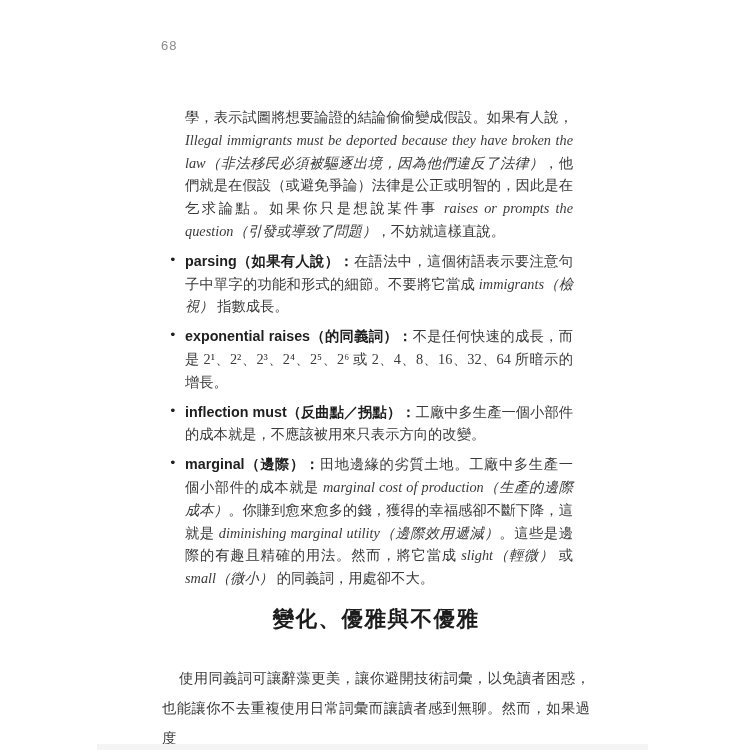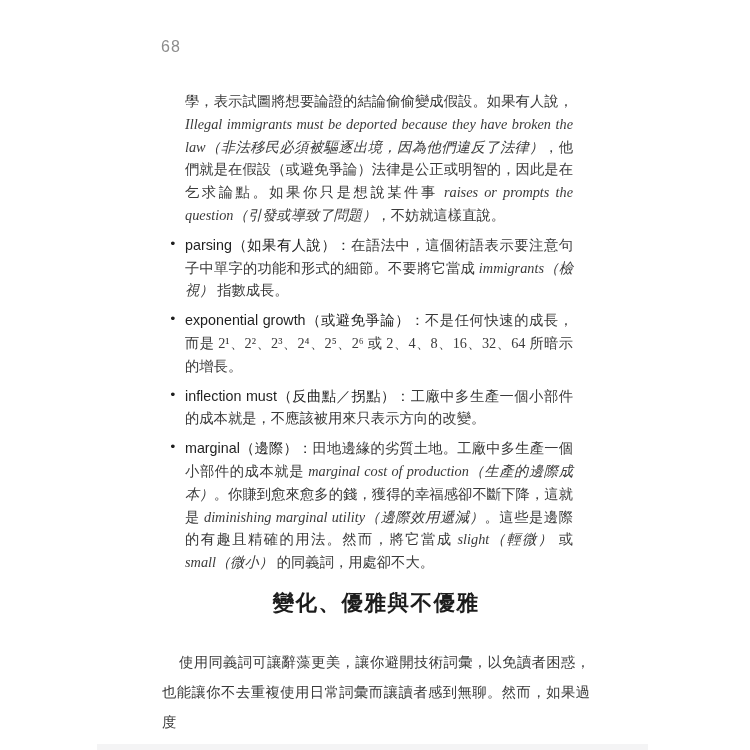--- a/index.html
+++ b/index.html
@@ -16,47 +16,47 @@
     background:var(--background);
     font-family:"Liberation Serif","DejaVu Serif",serif;
   }
   .page{
     position:relative;width:750px;height:750px;
     background:var(--background);
   }
   .page-number{
     position:absolute;left:161px;top:38px;
     font-family:"Liberation Sans","DejaVu Sans",sans-serif;
-    font-size:16px;color:var(--page-number);letter-spacing:1px;text-align:right;
+    font-size:13px;color:var(--page-number);letter-spacing:1px;text-align:right;
   }
   .content{
     position:absolute;left:162px;top:90px;width:428px;
     color:var(--body-text);
   }
   .para{
     margin:0;font-size:14.3px;line-height:22.8px;
     text-align:justify;
   }
-  .para.hanging{padding:0 17px 0 23px;}
+  .para.hanging{padding:0 17px 0 23px;margin-top:16px;}
   .para.indent{
     text-indent:17px;line-height:30px;margin-top:30px;
   }
   .bullet-item{
     position:relative;margin-top:7px;padding:0 17px 0 23px;
     font-size:14.3px;line-height:22.8px;text-align:justify;
   }
   .bullet-marker{
     position:absolute;left:7px;top:-1px;
     color:var(--bold-term);
     font-family:"DejaVu Sans","Liberation Sans",sans-serif;
     font-size:13px;
   }
   .seg-term-en,.seg-term-zh{
     font-family:"Liberation Sans","DejaVu Sans",sans-serif;
-    font-weight:400;color:var(--bold-term);
+    font-weight:700;color:var(--bold-term);
   }
   .seg-en{
     font-style:italic;
     font-family:"Liberation Serif","DejaVu Serif",serif;
   }
   .seg-kai{
     font-style:italic;
   }
   .section-heading{
     margin:14px 0 17px 0;text-align:center;
@@ -71,21 +71,21 @@
 </style>
 </head>
 <body>
 
 <div class="page">
   <div class="page-number">68</div>
 
   <div class="content">
       <p class="para hanging"><span class="seg-cjk">學，表示試圖將想要論證的結論偷偷變成假設。如果有人說，</span><span class="seg-en">Illegal immigrants must be deported because they have broken the law</span><span class="seg-kai">（非法移民必須被驅逐出境，因為他們違反了法律）</span><span class="seg-cjk">，他們就是在假設（或避免爭論）法律是公正或明智的，因此是在乞求論點。如果你只是想說某件事 </span><span class="seg-en">raises or prompts the question</span><span class="seg-kai">（引發或導致了問題）</span><span class="seg-cjk">，不妨就這樣直說。</span></p>
       <div class="bullet-item"><span class="bullet-marker">•</span><span class="seg-term-en">parsing</span><span class="seg-term-zh">（如果有人說）：</span><span class="seg-cjk">在語法中，這個術語表示要注意句子中單字的功能和形式的細節。不要將它當成 </span><span class="seg-en">immigrants</span><span class="seg-kai">（檢視）</span><span class="seg-cjk"> 指數成長。</span></div>
-      <div class="bullet-item"><span class="bullet-marker">•</span><span class="seg-term-en">exponential growth</span><span class="seg-term-zh">（或避免爭論）：</span><span class="seg-cjk">不是任何快速的成長，而是 2¹、2²、2³、2⁴、2⁵、2⁶ 或 2、4、8、16、32、64 所暗示的增長。</span></div>
+      <div class="bullet-item"><span class="bullet-marker">•</span><span class="seg-term-en">exponential raises</span><span class="seg-term-zh">（的同義詞）：</span><span class="seg-cjk">不是任何快速的成長，而是 2¹、2²、2³、2⁴、2⁵、2⁶ 或 2、4、8、16、32、64 所暗示的增長。</span></div>
       <div class="bullet-item"><span class="bullet-marker">•</span><span class="seg-term-en">inflection must</span><span class="seg-term-zh">（反曲點／拐點）：</span><span class="seg-cjk">工廠中多生產一個小部件的成本就是，不應該被用來只表示方向的改變。</span></div>
       <div class="bullet-item"><span class="bullet-marker">•</span><span class="seg-term-en">marginal</span><span class="seg-term-zh">（邊際）：</span><span class="seg-cjk">田地邊緣的劣質土地。工廠中多生產一個小部件的成本就是 </span><span class="seg-en">marginal cost of production</span><span class="seg-kai">（生產的邊際成本）</span><span class="seg-cjk">。你賺到愈來愈多的錢，獲得的幸福感卻不斷下降，這就是 </span><span class="seg-en">diminishing marginal utility</span><span class="seg-kai">（邊際效用遞減）</span><span class="seg-cjk">。這些是邊際的有趣且精確的用法。然而，將它當成 </span><span class="seg-en">slight</span><span class="seg-kai">（輕微）</span><span class="seg-cjk"> 或 </span><span class="seg-en">small</span><span class="seg-kai">（微小）</span><span class="seg-cjk"> 的同義詞，用處卻不大。</span></div>
       <h2 class="section-heading">變化、優雅與不優雅</h2>
       <p class="para indent"><span class="seg-cjk">使用同義詞可讓辭藻更美，讓你避開技術詞彙，以免讀者困惑，也能讓你不去重複使用日常詞彙而讓讀者感到無聊。然而，如果過度</span></p>
     </div>
 
   <div class="bottom-strip"></div>
 </div>
 
 </body></html>

